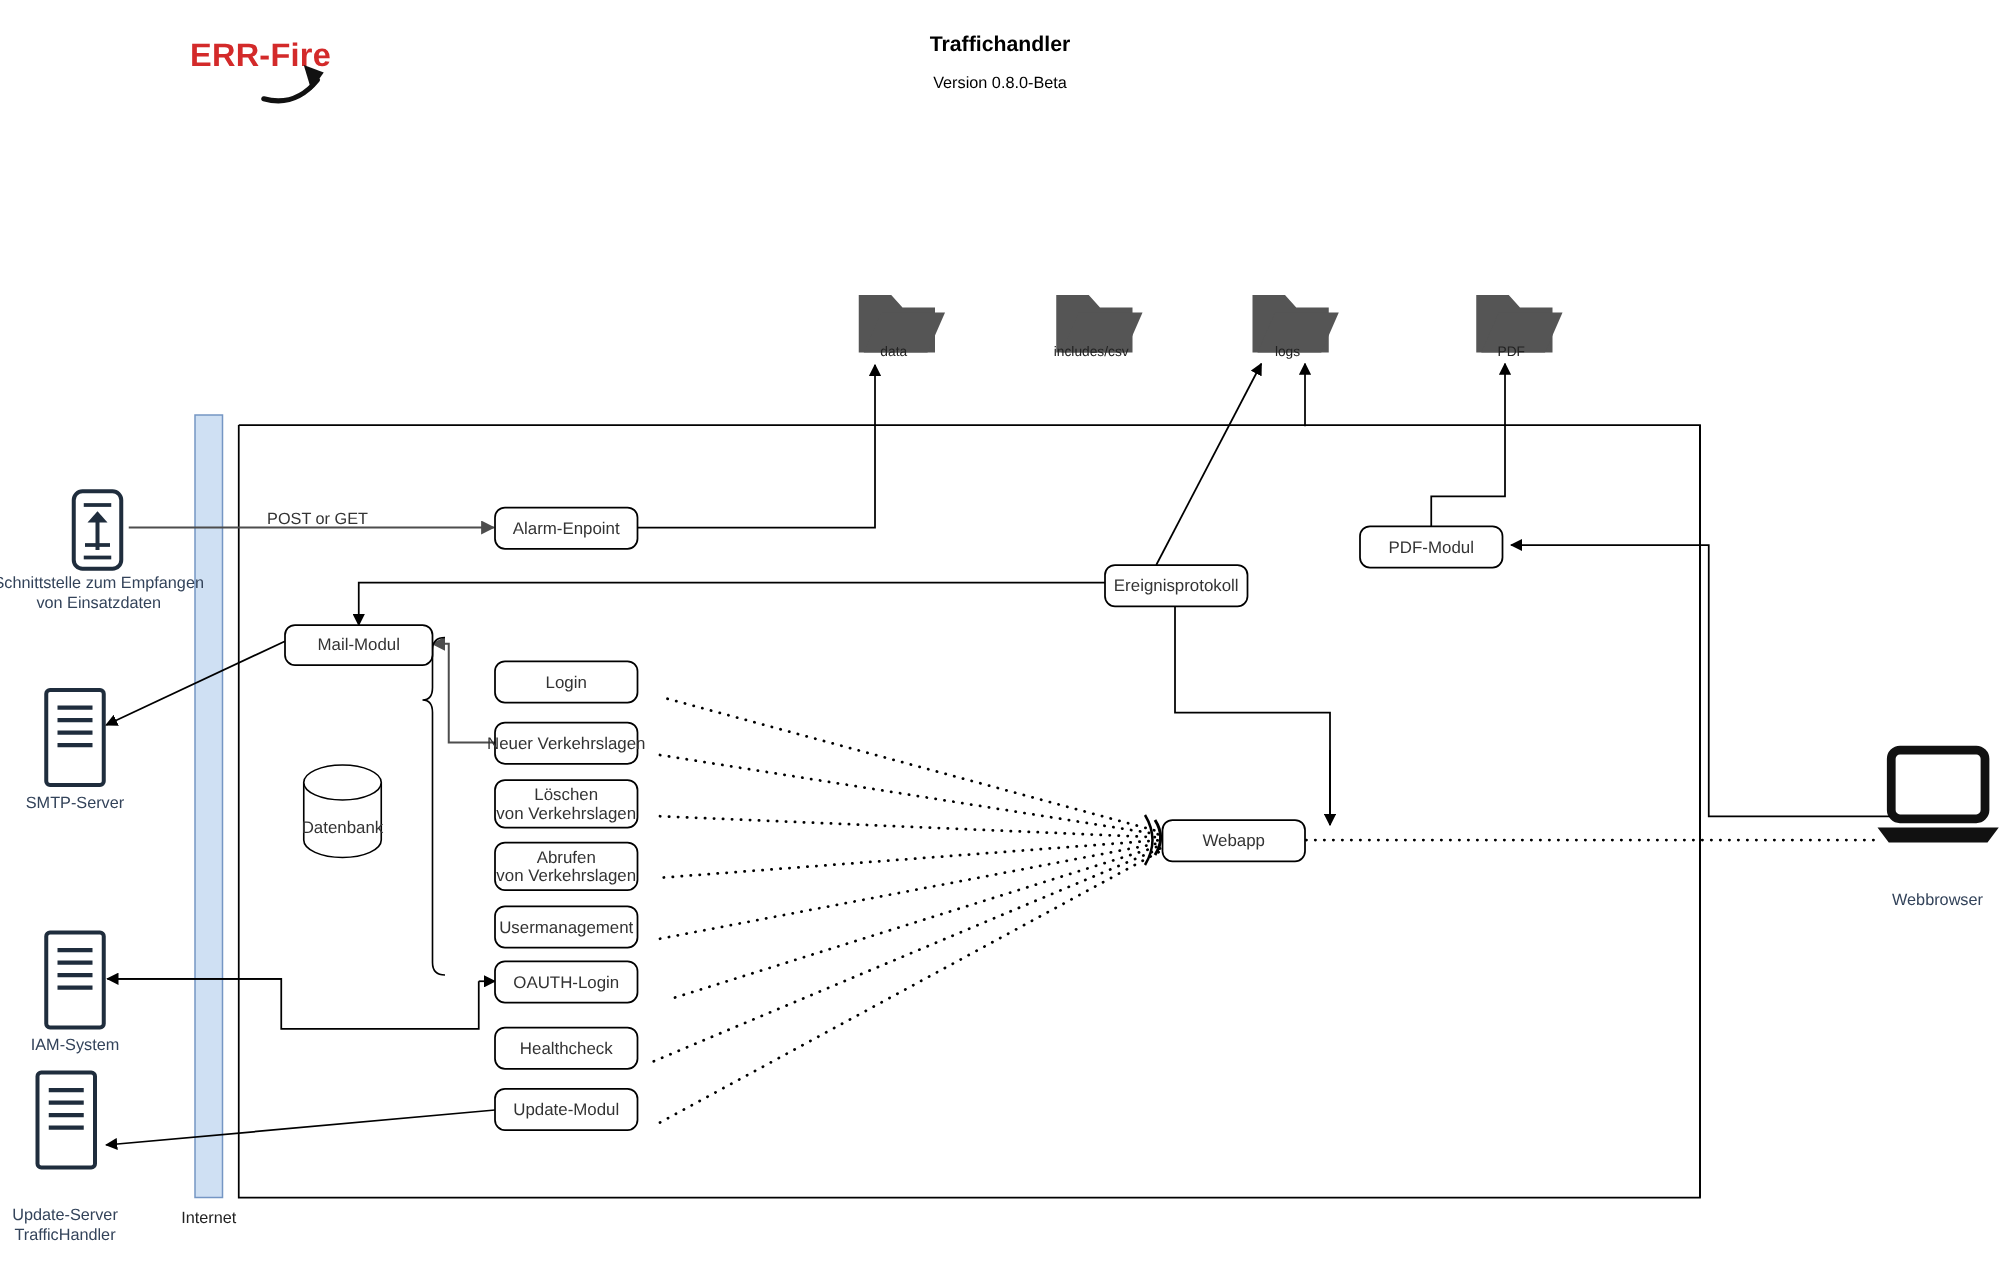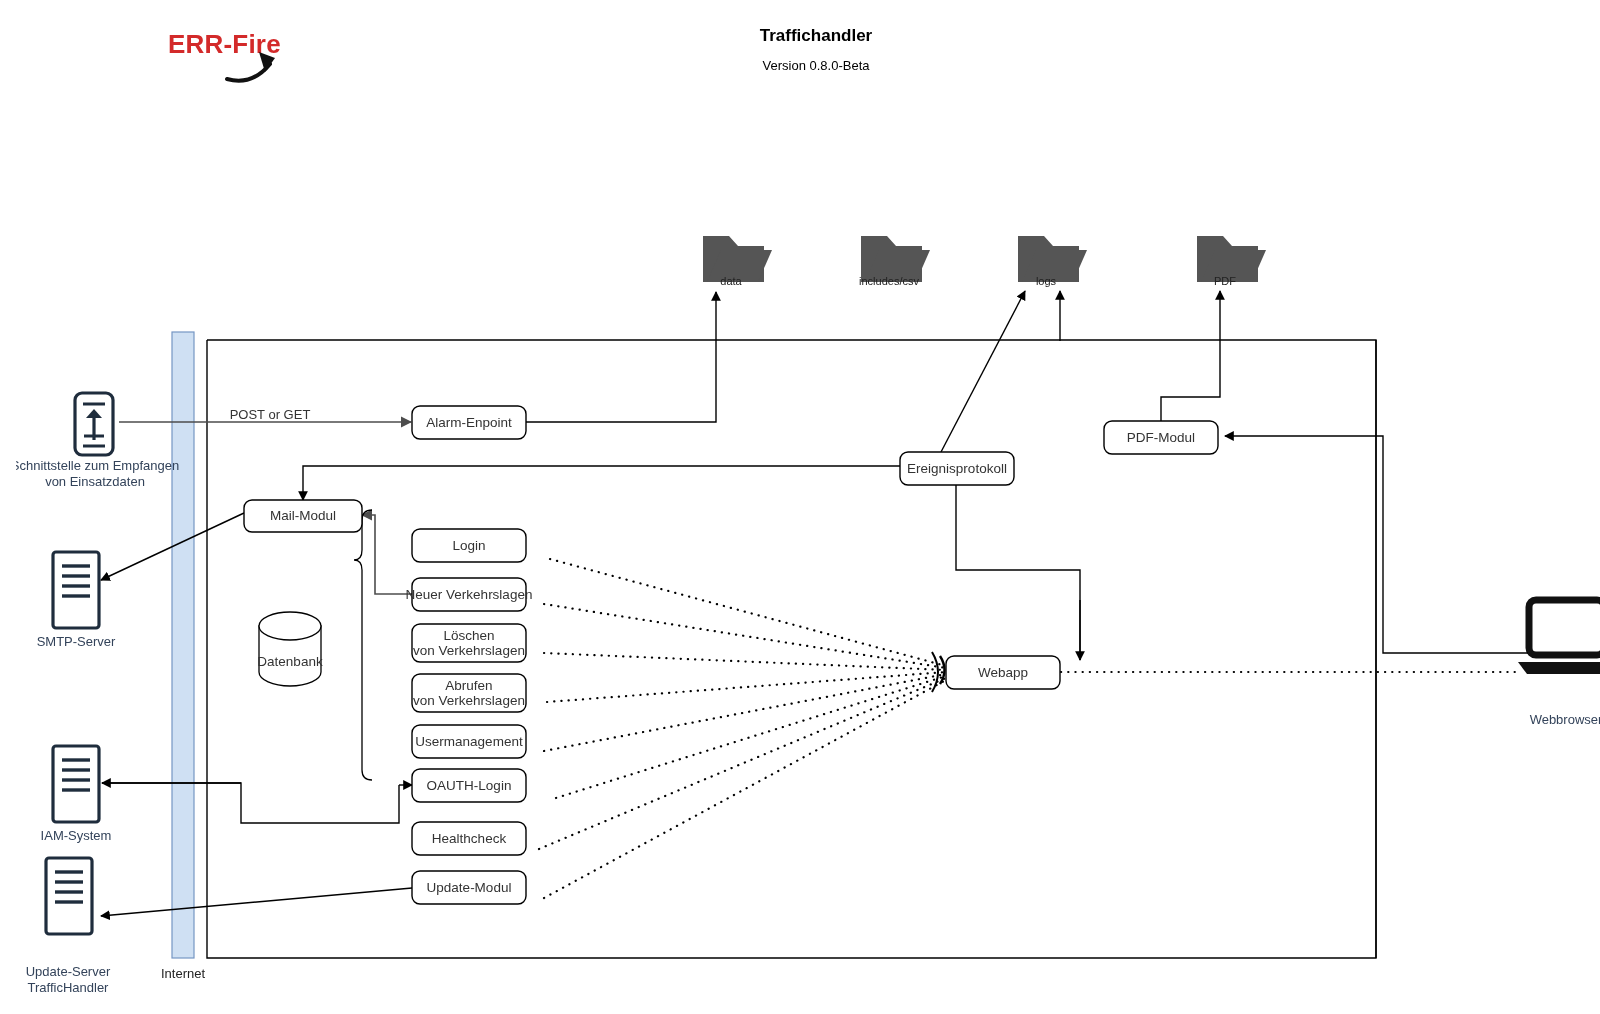--- a/index.html
+++ b/index.html
@@ -1,19 +1,19 @@
 <!DOCTYPE html>
 <html><head>
 <meta charset="utf-8">
 <title>Traffichandler Architektur</title>
 <style>
   html,body{margin:0;padding:0;background:#ffffff;}
   body{width:1600px;height:1014px;overflow:hidden;
        font-family:"Liberation Sans","DejaVu Sans",sans-serif;color:#000;}
-  #stage{position:relative;width:1303px;height:1014px;margin-left:16px;}
+  #stage{position:relative;width:1303px;height:1014px;}
   svg#diagram{position:absolute;left:0;top:0;width:1600px;height:1014px;}
   .brand{font-weight:bold;font-size:26px;fill:#d32a2a;letter-spacing:.2px;}
   .title{font-weight:bold;font-size:17px;fill:#000;}
   .subtitle{font-size:13px;fill:#000;}
   .boxlabel{font-size:13.5px;fill:#333;}
   .nodelabel{font-size:13px;fill:#33435a;}
   .foldertext{font-size:11px;fill:#222;}
   .edgelabel{font-size:13px;fill:#333;}
   .internetlabel{font-size:13px;fill:#222;}
   .box{fill:#ffffff;stroke:#000;stroke-width:1.4;}

